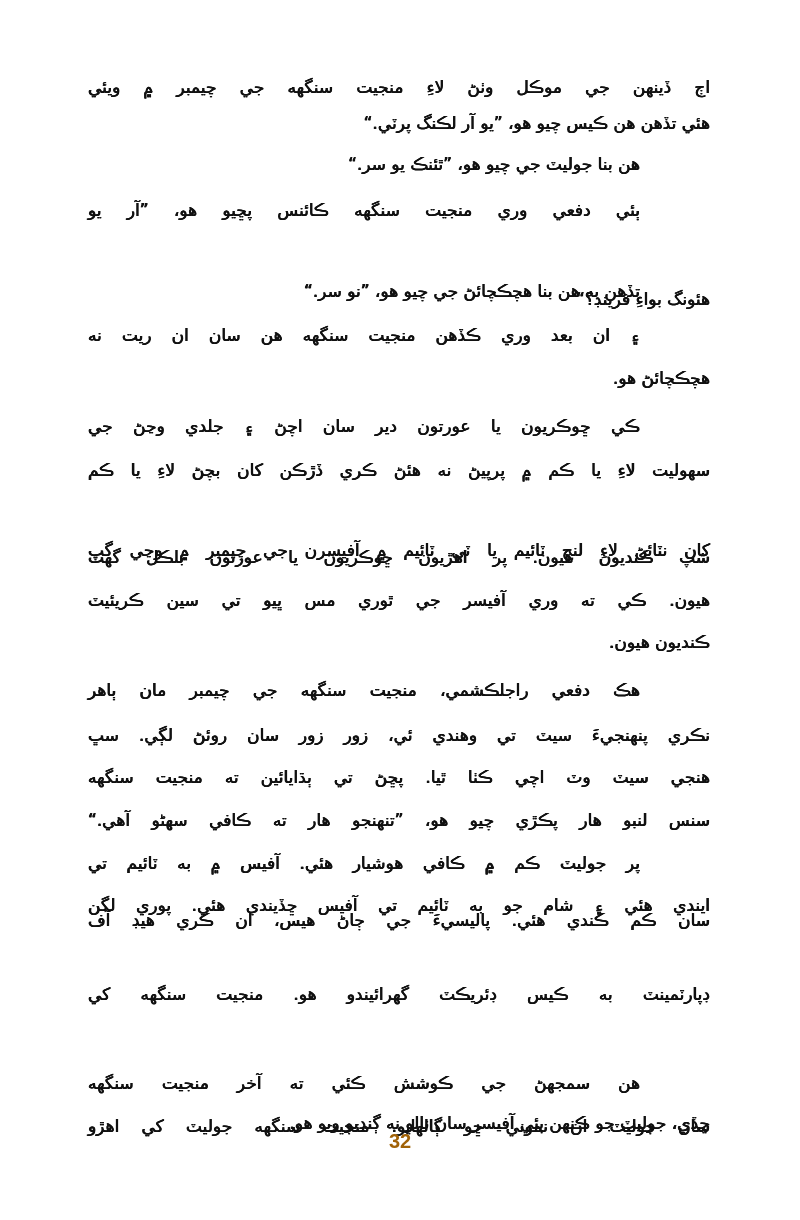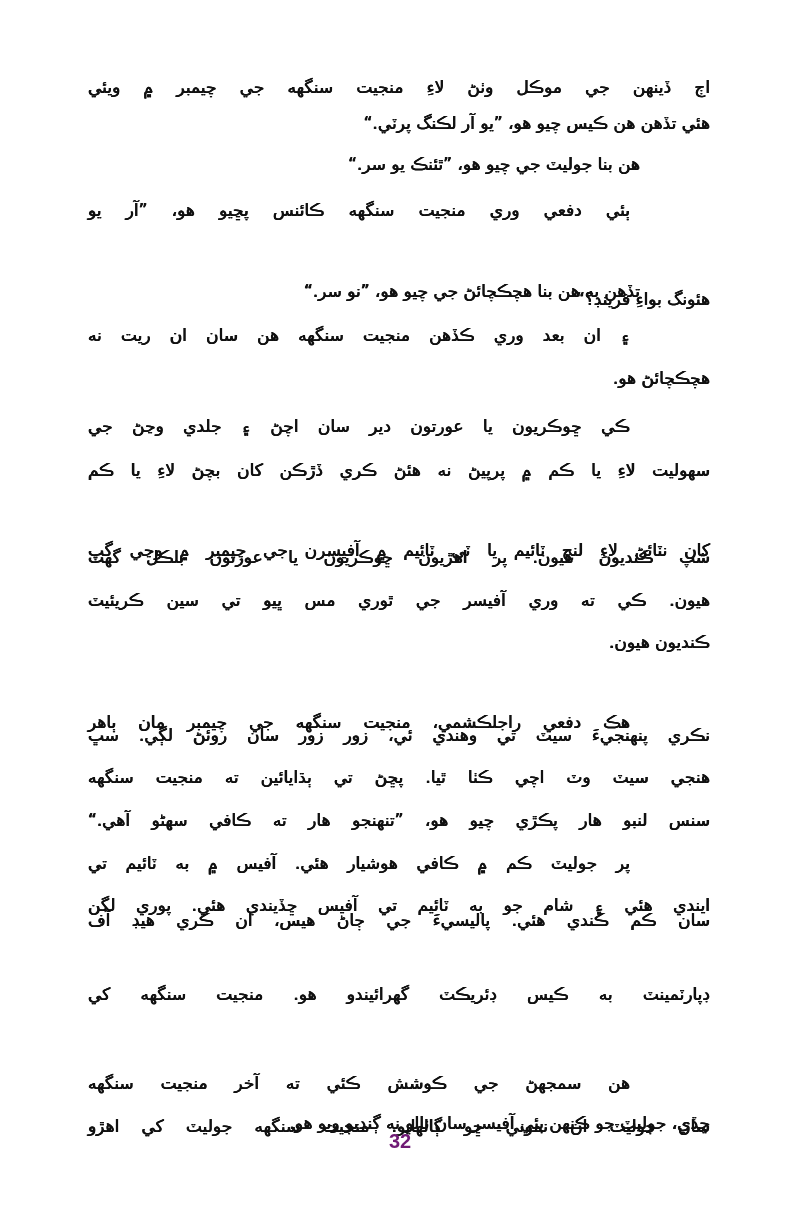--- a/index.html
+++ b/index.html
@@ -33,54 +33,54 @@
     }
     .line.justify {
       left: 0;
       text-align: justify;
       text-align-last: justify;
     }
     .line.indent {
       right: 70px;
     }
     .line.indent.justify {
-      right: 80px;
+      right: 70px;
       left: 0;
     }
     .page-number {
       position: absolute;
       top: 1130px;
       left: 0;
       width: 800px;
       text-align: center;
       font-family: "Liberation Sans", sans-serif;
       font-size: 20px;
       font-weight: bold;
-      color: #701a75;
+      color: #a16207;
     }
   </style>
 </head>
 <body>
 
 <div class="page">
   <div class="line justify" style="top:0px">اڄ ڏينهن جي موڪل وٺڻ لاءِ منجيت سنگهه جي چيمبر ۾ ويئي</div>
   <div class="line" style="top: 36px;">هئي تڏهن هن ڪيس چيو هو، ”يو آر لڪنگ پرٽي.“</div>
   <div class="line indent" style="top: 77px;">هن بنا جوليٽ جي چيو هو، ”ٿئنڪ يو سر.“</div>
   <div class="line indent justify" style="top: 123px;">ٻئي دفعي وري منجيت سنگهه ڪائنس پڇيو هو، ”آر يو</div>
   <div class="line" style="top: 164px; margin-top: 48px;">هئونگ بواءِ فرينڊ؟“</div>
   <div class="line indent" style="top: 204px; margin-left: 20px;">تڏهن به هن بنا هچڪچائڻ جي چيو هو، ”نو سر.“</div>
   <div class="line indent justify" style="top: 248px;">۽ ان بعد وري ڪڏهن منجيت سنگهه هن سان ان ريت نه</div>
   <div class="line" style="top: 291px;">هچڪچائڻ هو.</div>
   <div class="line indent justify" style="top: 339px;">ڪي ڇوڪريون يا عورتون دير سان اچڻ ۽ جلدي وڃڻ جي</div>
   <div class="line justify" style="top: 383px;">سهوليت لاءِ يا ڪم ۾ پرپيڻ نه هئڻ ڪري ڏڙڪن کان بچڻ لاءِ يا ڪم</div>
   <div class="line justify" style="top: 426px; margin-top: 37px;">کان نٽائڻ لاءِ لنچ ٽائيم يا ٽي ٽائيم ۾ آفيسرن جي چيمبر ۾ وڃي گپ</div>
   <div class="line justify" style="top: 470px;">شپ ڪنديون هيون. پر اهڙيون ڇوڪريون يا عورتون بلڪل گهٽ</div>
   <div class="line justify" style="top: 513px;">هيون. ڪي ته وري آفيسر جي ٿوري مس ڀيو تي سين ڪريئيٽ</div>
   <div class="line" style="top: 555px;">ڪنديون هيون.</div>
-  <div class="line indent justify" style="top: 603px; margin-top: 32px;">هڪ دفعي راجلڪشمي، منجيت سنگهه جي چيمبر مان ٻاهر</div>
+  <div class="line indent justify" style="top: 603px;">هڪ دفعي راجلڪشمي، منجيت سنگهه جي چيمبر مان ٻاهر</div>
   <div class="line justify" style="top: 648px;">نڪري پنهنجيءَ سيٽ تي وهندي ئي، زور زور سان روئڻ لڳي. سڀ</div>
   <div class="line justify" style="top: 690px;">هنجي سيٽ وٽ اچي ڪٺا ٿيا. پڇڻ تي ٻڌايائين ته منجيت سنگهه</div>
   <div class="line justify" style="top: 733px;">سنس لنبو هار پڪڙي چيو هو، ”تنهنجو هار ته ڪافي سهڻو آهي.“</div>
   <div class="line indent justify" style="top: 776px;">پر جوليٽ ڪم ۾ ڪافي هوشيار هئي. آفيس ۾ به ٽائيم تي</div>
   <div class="line justify" style="top: 818px;">ايندي هئي ۽ شام جو به ٽائيم تي آفيس ڇڏيندي هئي. پوري لگن</div>
   <div class="line justify" style="top: 833px;">سان ڪم ڪندي هئي. پاليسيءَ جي ڄاڻ هيس، ان ڪري هيڊ آف</div>
   <div class="line justify" style="top: 907px;">ڊپارٽمينٽ به ڪيس ڊئريڪٽ گهرائيندو هو. منجيت سنگهه کي</div>
   <div class="line" style="top: 1004px; margin-top: 32px;">ڇڏي، جوليٽ جو ڪنهن ٻئي آفيسر سان نالو نه ڳنڍيو ويو هو.</div>
   <div class="line indent justify" style="top: 996px;">هن سمجهڻ جي ڪوشش ڪئي ته آخر منجيت سنگهه</div>
   <div class="line justify" style="top: 1039px;">سان جوليٽ ان نموني ڇو ڳالهايو. منجيت سنگهه جوليٽ کي اهڙو</div>

